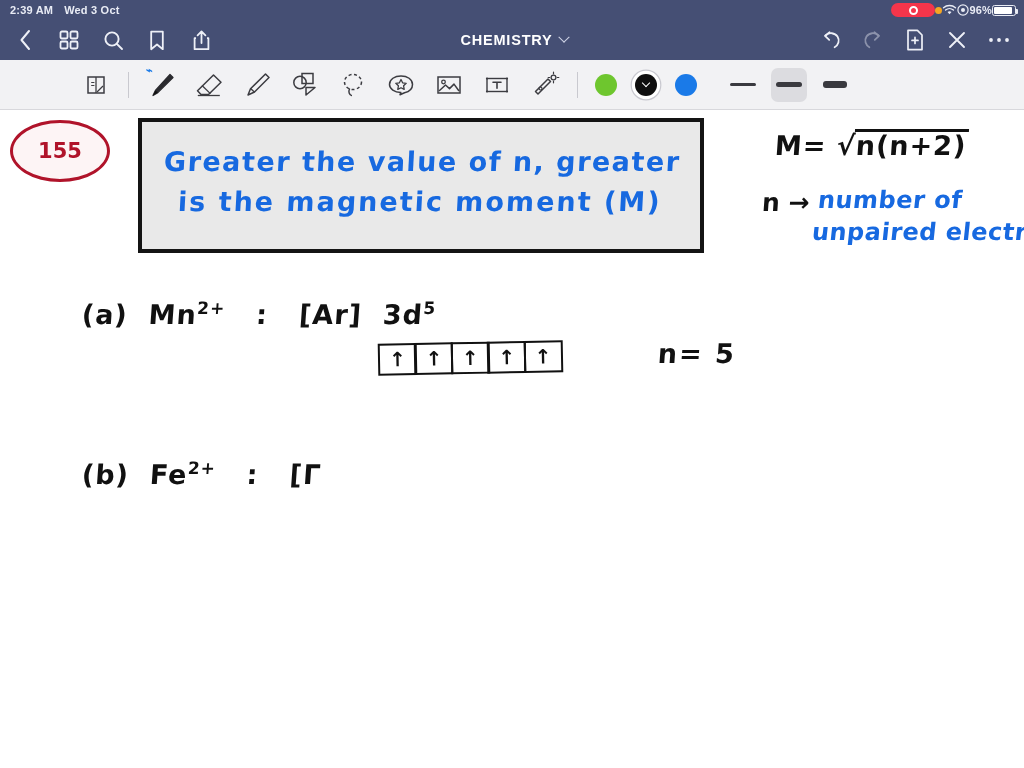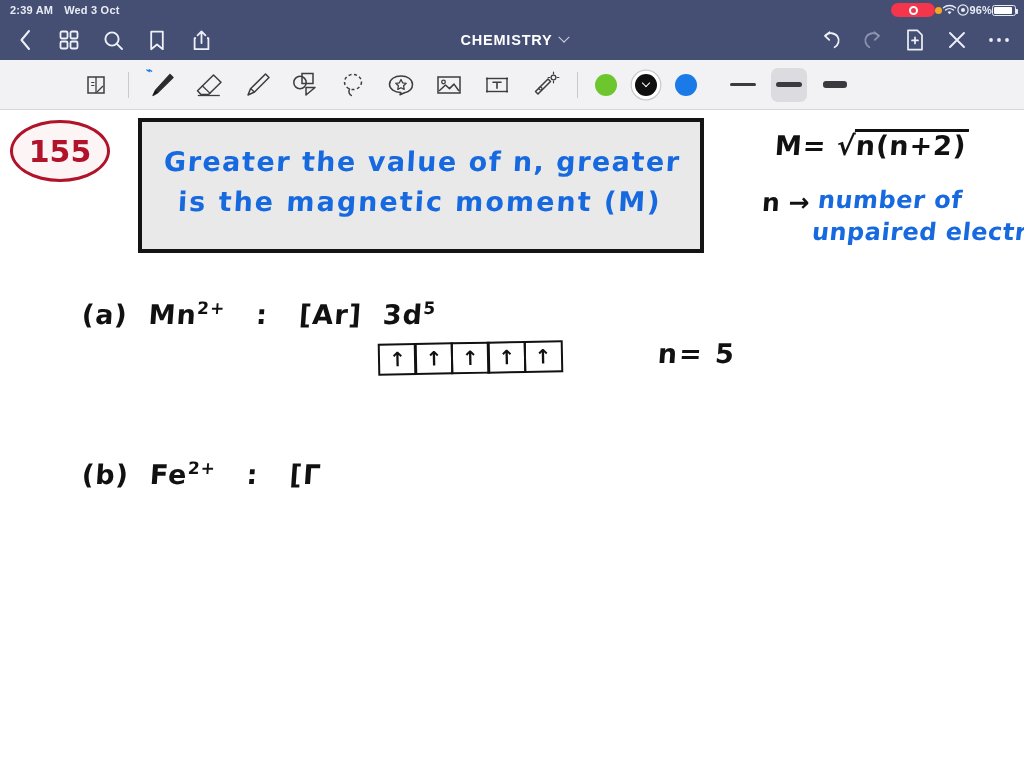--- a/index.html
+++ b/index.html
@@ -103,21 +103,21 @@
 
   
   .canvas { position: absolute; top: 110px; left: 0; width: 1024px; height: 658px; background:#fff; }
   .hw { position: absolute; font-family: "DejaVu Sans", sans-serif; white-space: nowrap; }
 
   .badge {
     position: absolute; left: 10px; top: 10px;
     width: 100px; height: 62px; border: 3.2px solid #b0132a; border-radius: 50%;
     background: #fdf4f5;
     display: flex; align-items: center; justify-content: center;
-    color: #b0132a; font-size: 30px; font-weight: bold;
+    color: #b0132a; font-size: 21px; font-weight: bold;
     font-family: "DejaVu Sans", sans-serif;
   }
 
   .quotebox {
     position: absolute; left: 138px; top: 8px; width: 566px; height: 135px;
     border: 4px solid #141414; background: #e9e9e9;
     display: flex; flex-direction: column; justify-content: center;
     padding: 6px 16px 14px 22px;
   }
   .quote-line {

